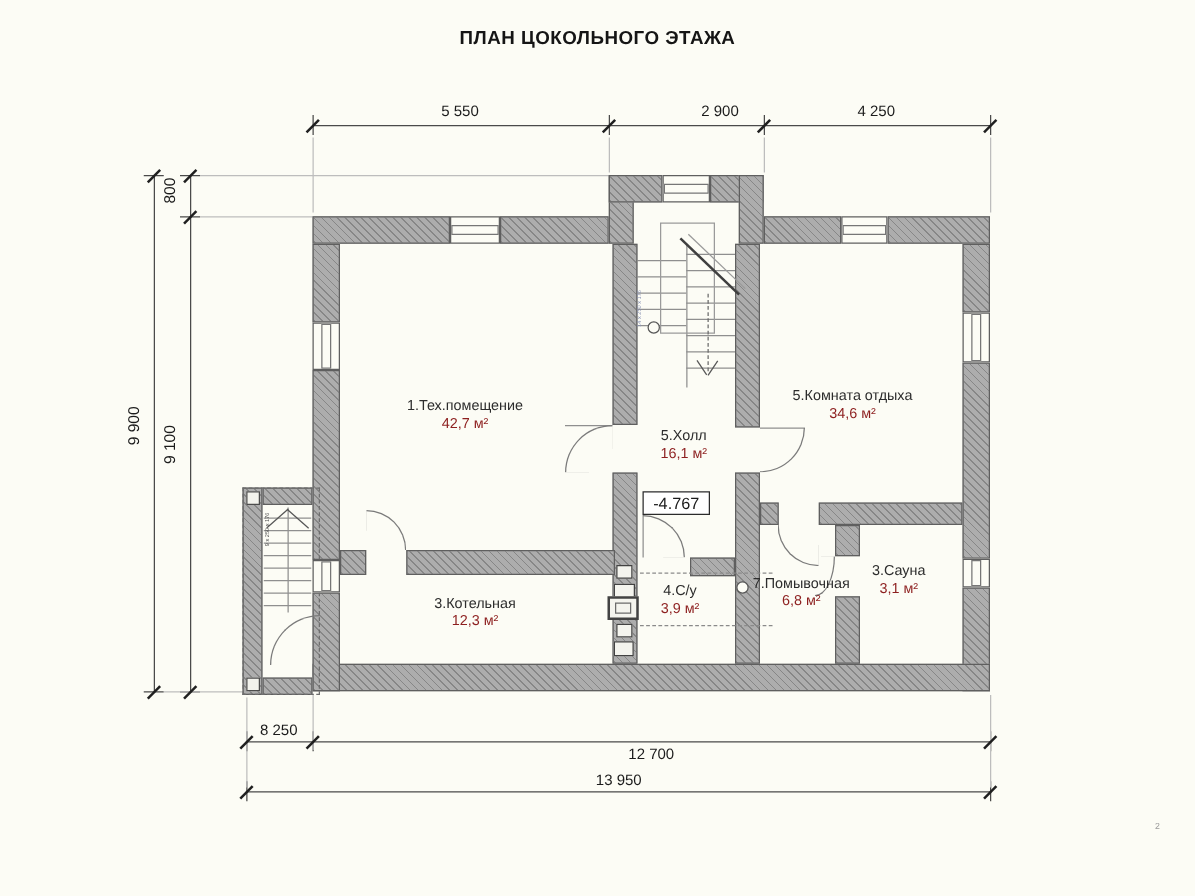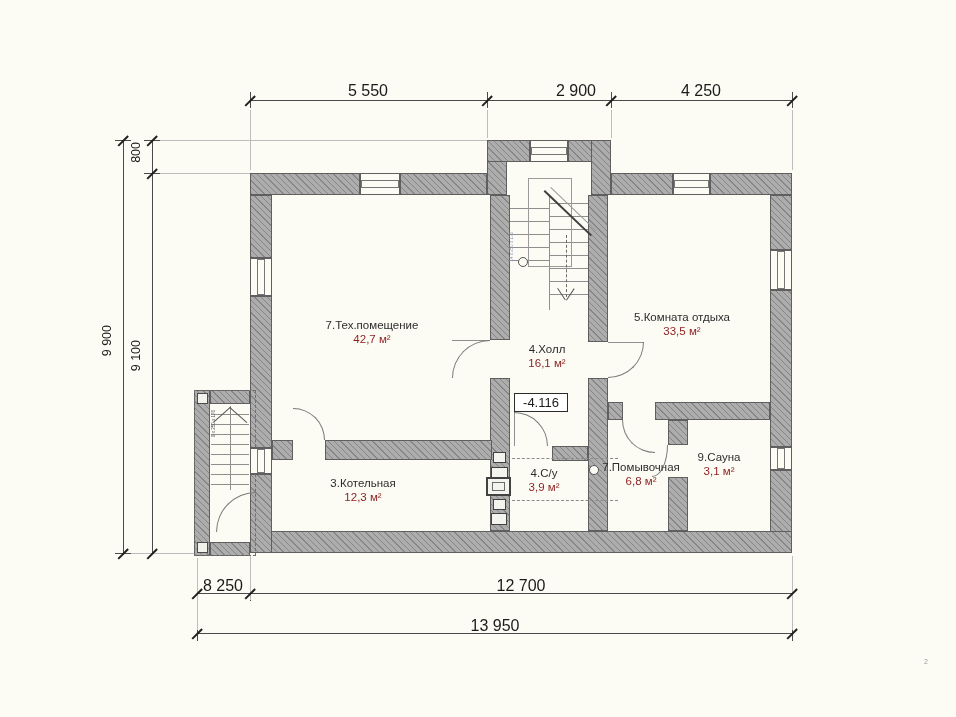--- a/index.html
+++ b/index.html
@@ -13,21 +13,21 @@
   .win{position:absolute;background:#fcfcf5;border:1px solid #5f5f5f;display:flex;
        align-items:center;justify-content:center;z-index:3}
   .win i{display:block;background:#fcfcf5;border:1px solid #767676}
   .win.h i{width:100%;height:8px}
   .win.v i{width:8px;height:100%}
   .xline{position:absolute;height:1px;background:#4a4a4a;z-index:1}
   .yline{position:absolute;width:1px;background:#4a4a4a;z-index:1}
   .thin{background:#8f8f8f}
   .ext{background:#bdbdbd}
   .tick{position:absolute;width:14px;height:1.5px;background:#1f1f1f;transform:rotate(-45deg);z-index:2}
-  .dimtext{position:absolute;font-size:16px;color:#1b1b1b;transform:translateX(-50%);white-space:nowrap;z-index:4}
+  .dimtext{position:absolute;font-size:12px;color:#1b1b1b;transform:translateX(-50%);white-space:nowrap;z-index:4}
   .vtext{position:absolute;font-size:12.5px;color:#1b1b1b;writing-mode:vertical-rl;
          transform:rotate(180deg);white-space:nowrap;z-index:4}
   .arc{position:absolute;border:0 solid #7a7a7a;background:transparent;z-index:3}
   .arc.tl{border-left-width:1px;border-top-width:1px;border-top-left-radius:100% 100%}
   .arc.tr{border-right-width:1px;border-top-width:1px;border-top-right-radius:100% 100%}
   .arc.bl{border-left-width:1px;border-bottom-width:1px;border-bottom-left-radius:100% 100%}
   .arc.br{border-right-width:1px;border-bottom-width:1px;border-bottom-right-radius:100% 100%}
   .room{position:absolute;text-align:center;font-size:11.5px;color:#2d2d2d;
         transform:translateX(-50%);white-space:nowrap;z-index:5;line-height:14px}
   .room .area{color:#8d1f1f}
@@ -49,20 +49,21 @@
   .dashv{position:absolute;width:0;border-left:1px dashed #6a6a6a;z-index:3}
   .note{position:absolute;font-size:4.5px;writing-mode:vertical-rl;transform:rotate(180deg);
         white-space:nowrap;z-index:5}
   .pagenum{position:absolute;left:924px;top:658px;font-size:7px;color:#9a9a9a;z-index:6}
 </style>
 </head>
 <body>
 
 <div class="plan">
 
+  <div class="title">ПЛАН ЦОКОЛЬНОГО ЭТАЖА</div>
 
   <div class="wall" style="left:250px;top:173px;width:110px;height:22px"></div>
   <div class="wall" style="left:400px;top:173px;width:87px;height:22px"></div>
   <div class="wall" style="left:487px;top:140px;width:20px;height:55px"></div>
   <div class="wall" style="left:487px;top:140px;width:43px;height:22px"></div>
   <div class="wall" style="left:568px;top:140px;width:43px;height:22px"></div>
   <div class="wall" style="left:591px;top:140px;width:20px;height:55px"></div>
   <div class="wall" style="left:611px;top:173px;width:62px;height:22px"></div>
   <div class="wall" style="left:710px;top:173px;width:82px;height:22px"></div>
   <div class="wall" style="left:770px;top:195px;width:22px;height:55px"></div>
@@ -146,49 +147,49 @@
   <div class="fixture big" style="left:486px;top:477px;width:25px;height:19px">
       <span class="inner"></span>
     </div>
   <div class="fixture" style="left:493px;top:499px;width:13px;height:11px"></div>
   <div class="fixture" style="left:491px;top:513px;width:16px;height:12px"></div>
   <div class="dash-h" style="left:512px;top:458px;width:106px"></div>
   <div class="dash-h" style="left:512px;top:500px;width:106px"></div>
   <div class="circle" style="left:589px;top:465px;width:10px;height:10px"></div>
 
   <div class="room" style="left:372px;top:318px">
-    <div>7.Тех.помещение</div>
+    <div>1.Тех.помещение</div>
     <div class="area">42,7 м²</div>
   </div>
   <div class="room" style="left:547px;top:342px">
-    <div>4.Холл</div>
+    <div>5.Холл</div>
     <div class="area">16,1 м²</div>
   </div>
   <div class="room" style="left:682px;top:310px">
     <div>5.Комната отдыха</div>
-    <div class="area">33,5 м²</div>
-  </div>
-  <div class="room" style="left:363px;top:476px">
+    <div class="area">34,6 м²</div>
+  </div>
+  <div class="room" style="left:380px;top:476px">
     <div>3.Котельная</div>
     <div class="area">12,3 м²</div>
   </div>
   <div class="room" style="left:544px;top:466px">
     <div>4.С/у</div>
     <div class="area">3,9 м²</div>
   </div>
   <div class="room" style="left:641px;top:460px">
     <div>7.Помывочная</div>
     <div class="area">6,8 м²</div>
   </div>
   <div class="room" style="left:719px;top:450px">
-    <div>9.Сауна</div>
+    <div>3.Сауна</div>
     <div class="area">3,1 м²</div>
   </div>
 
-  <div class="elev">-4.116</div>
+  <div class="elev">-4.767</div>
 
   <div class="xline" style="left:250px;top:100px;width:542px"></div>
   <div class="tick" style="left:243px;top:100px"></div>
   <div class="tick" style="left:480px;top:100px"></div>
   <div class="tick" style="left:604px;top:100px"></div>
   <div class="tick" style="left:785px;top:100px"></div>
   <div class="yline" style="left:250px;top:92px;height:16px"></div>
   <div class="yline" style="left:487px;top:92px;height:16px"></div>
   <div class="yline" style="left:611px;top:92px;height:16px"></div>
   <div class="yline" style="left:792px;top:92px;height:16px"></div>
@@ -220,21 +221,21 @@
   <div class="vtext" style="left:129px;top:142px">800</div>
 
   <div class="xline" style="left:197px;top:593px;width:595px"></div>
   <div class="tick" style="left:190px;top:593px"></div>
   <div class="tick" style="left:243px;top:593px"></div>
   <div class="tick" style="left:785px;top:593px"></div>
   <div class="yline" style="left:197px;top:585px;height:16px"></div>
   <div class="yline" style="left:250px;top:585px;height:16px"></div>
   <div class="yline" style="left:792px;top:585px;height:16px"></div>
   <div class="dimtext" style="left:223px;top:577px">8 250</div>
-  <div class="dimtext" style="left:521px;top:577px">12 700</div>
+  <div class="dimtext" style="left:521px;top:596px">12 700</div>
 
   <div class="xline" style="left:197px;top:633px;width:595px"></div>
   <div class="tick" style="left:190px;top:633px"></div>
   <div class="tick" style="left:785px;top:633px"></div>
   <div class="yline" style="left:197px;top:625px;height:16px"></div>
   <div class="yline" style="left:792px;top:625px;height:16px"></div>
   <div class="dimtext" style="left:495px;top:617px">13 950</div>
 
   <div class="yline ext" style="left:197px;top:558px;height:72px"></div>
   <div class="yline ext" style="left:250px;top:556px;height:44px"></div>

